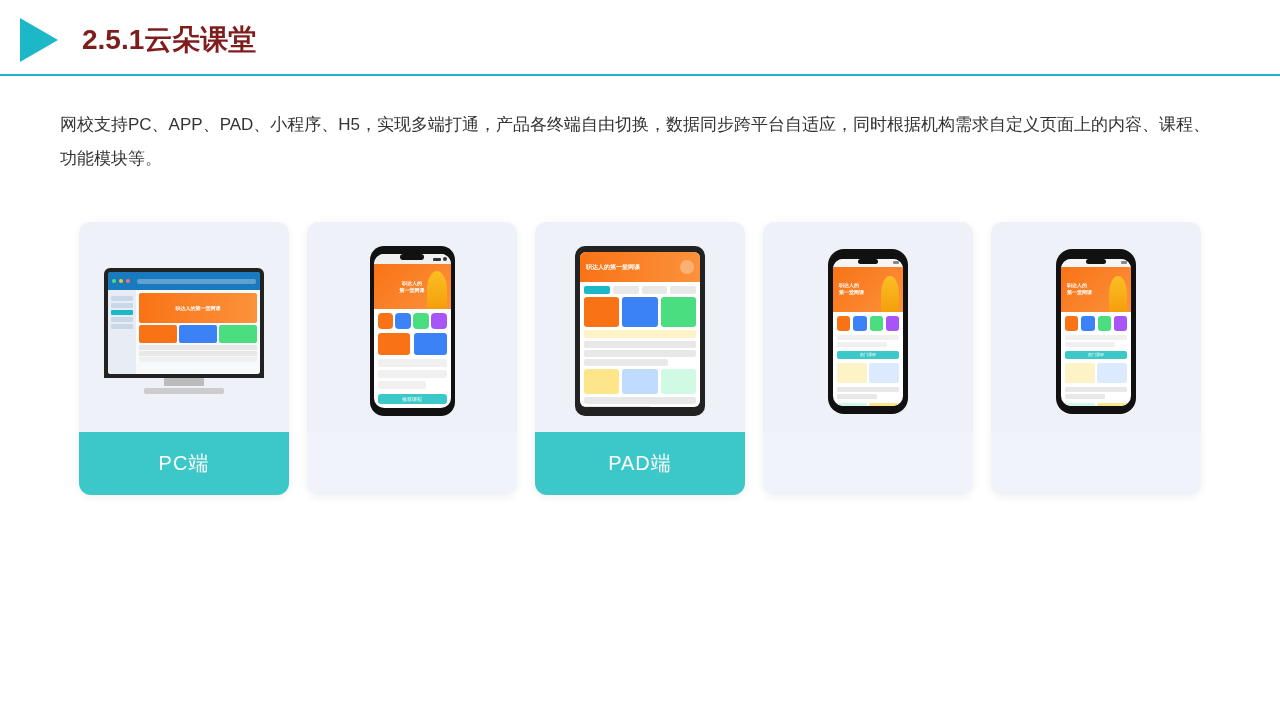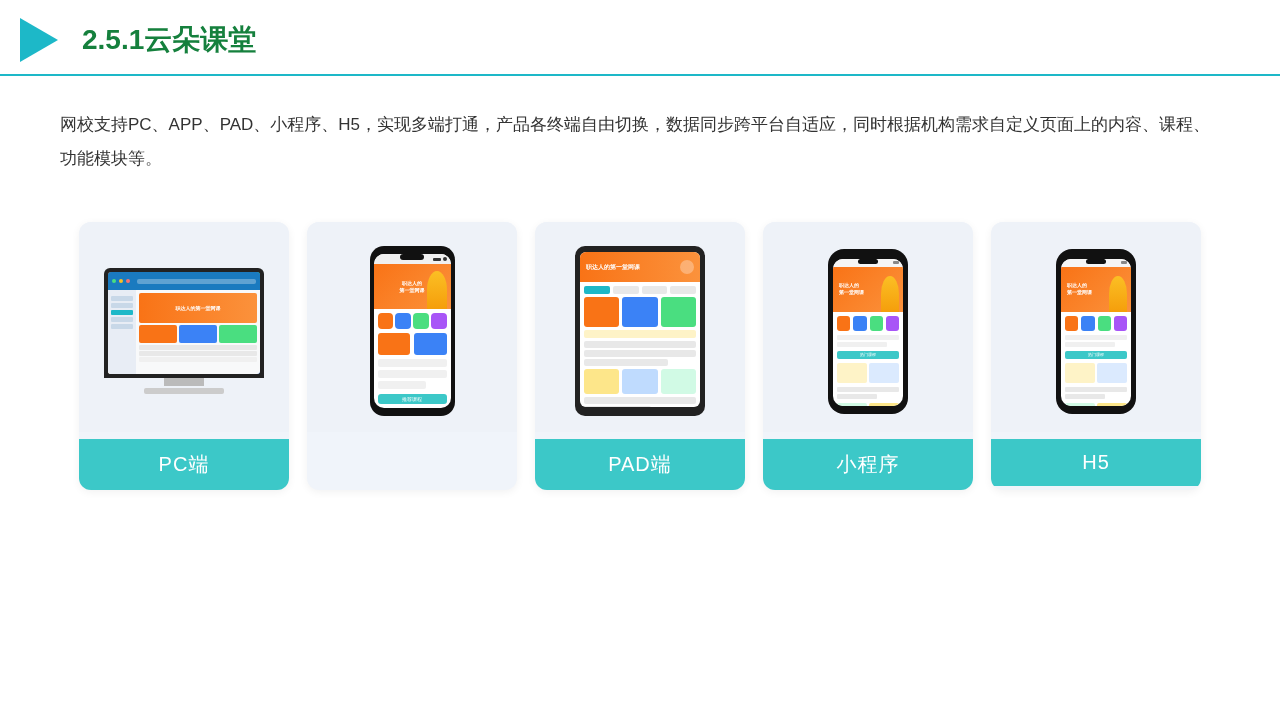--- a/index.html
+++ b/index.html
@@ -36,21 +36,21 @@
       margin-right: 8px;
     }
 
     .header-title {
       font-size: 28px;
       font-weight: bold;
       color: #222;
     }
 
     .header-title span {
-      color: #15803d;
+      color: #7f1d1d;
     }
 
     .logo-area {
       display: flex;
       flex-direction: column;
       align-items: center;
     }
 
     .logo-cloud {
       display: flex;
@@ -114,24 +114,23 @@
       padding: 16px 12px 8px 12px;
       background: #eef2f8;
     }
 
     .card-label {
       width: 100%;
       background: #3cc8c8;
       color: white;
       font-size: 20px;
       text-align: center;
-      padding: 12px 0;
+      padding: 18px 0;
       font-weight: 500;
       letter-spacing: 1px;
-      margin-top: 7px;
     }
 
     
     .pc-mockup {
       display: flex;
       flex-direction: column;
       align-items: center;
     }
 
     .pc-screen-outer {
@@ -614,21 +613,20 @@
             <div style="height:5px;background:#e8e8e8;border-radius:1px;"></div>
             <div style="height:5px;background:#e8e8e8;border-radius:1px;width:65%;"></div>
           </div>
           <div style="padding:2px 4px;display:flex;gap:2px;">
             <div style="flex:1;height:14px;background:#d1fae5;border-radius:2px;"></div>
             <div style="flex:1;height:14px;background:#fde68a;border-radius:2px;"></div>
           </div>
         </div>
       </div>
     </div>
-    <div class="card-label">小程序</div>
   </div>
 
   <div class="card">
     <div class="card-image-area">
       <div class="mini-phone-mockup">
         <div class="mini-phone-notch"></div>
         <div class="mini-phone-screen">
           <div style="height:8px;background:#f5f5f5;display:flex;align-items:center;justify-content:flex-end;padding:0 4px;gap:2px;">
             <div style="width:6px;height:3px;background:#888;border-radius:1px;"></div>
           </div>
@@ -659,16 +657,15 @@
             <div style="height:5px;background:#e8e8e8;border-radius:1px;"></div>
             <div style="height:5px;background:#e8e8e8;border-radius:1px;width:65%;"></div>
           </div>
           <div style="padding:2px 4px;display:flex;gap:2px;">
             <div style="flex:1;height:14px;background:#d1fae5;border-radius:2px;"></div>
             <div style="flex:1;height:14px;background:#fde68a;border-radius:2px;"></div>
           </div>
         </div>
       </div>
     </div>
-    <div class="card-label">H5</div>
   </div>
 
 </div>
 
 </body></html>

